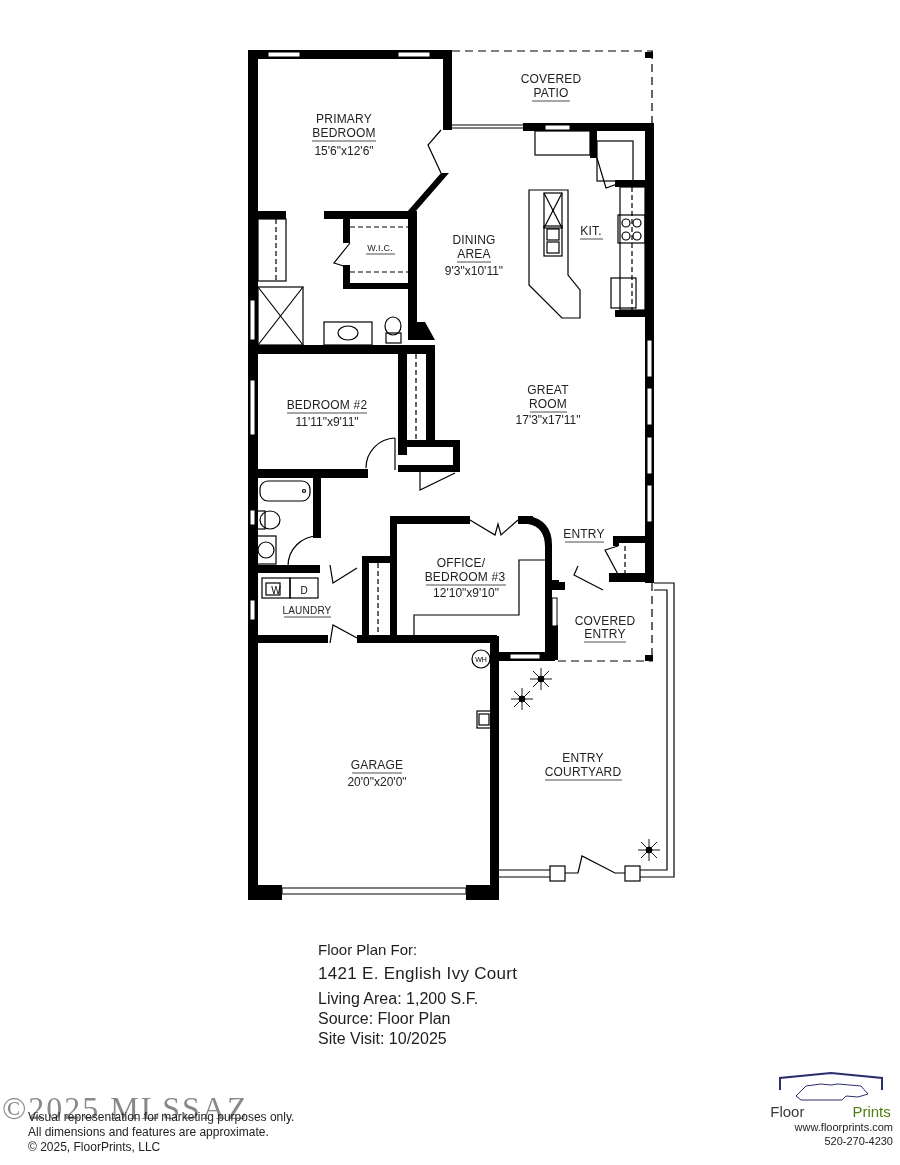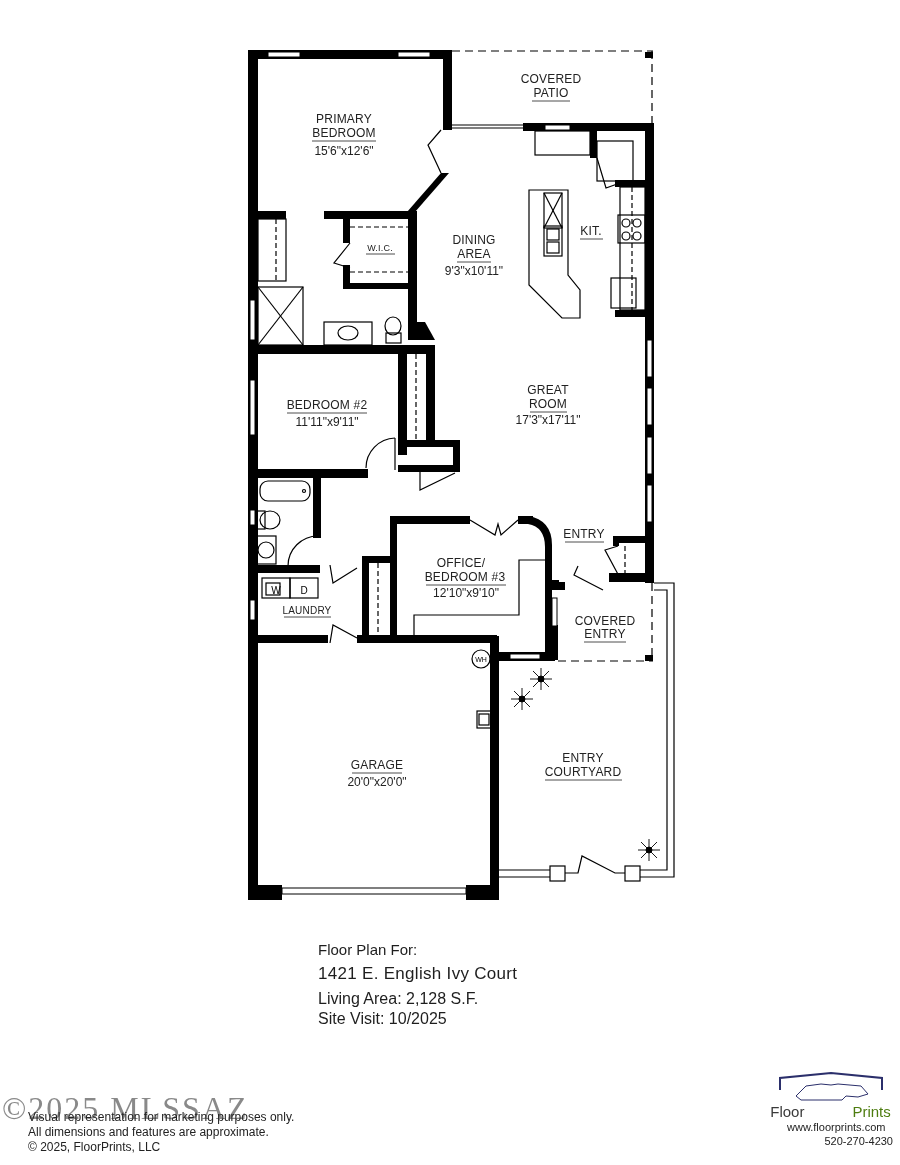--- a/index.html
+++ b/index.html
@@ -10,21 +10,21 @@
   .caption { position:absolute; left:318px; top:940px; color:#1e1e1e; }
   .cap-small { font-size:15px; line-height:19px; }
   .cap-big { font-size:17px; line-height:30px; letter-spacing:0.3px; }
   .cap-med { font-size:16px; line-height:20px; }
   .disclaimer { position:absolute; left:28px; top:1110px; font-size:12px; line-height:15px; color:#222; }
   .watermark { position:absolute; left:2px; top:1090px; font-size:32px; color:rgba(40,40,40,0.55); letter-spacing:2px; font-family:Liberation Serif, serif; white-space:nowrap; }
   .logo { position:absolute; left:768px; top:1072px; width:125px; text-align:center; }
   .logo-name { font-size:15px; line-height:16px; margin-top:-2px; }
   .logo-name .floor { color:#3a3a3a; }
   .logo-name .prints { color:#4d7c0f;margin-left:48px; }
-  .logo-url { font-size:11px; line-height:14px; color:#222; text-align:left; margin-left:19px;}
+  .logo-url { font-size:11px; line-height:14px; color:#222; text-align:right; margin-left:10px;}
   .logo-phone { font-size:11px; line-height:14px; color:#222; text-align:right; margin-left:3px;}
 </style>
 </head>
 <body>
 
 <svg id="plan" width="900" height="930" viewBox="0 0 900 930" xmlns="http://www.w3.org/2000/svg">
   <g fill="#000" stroke="none">
 
     <rect x="248" y="50" width="10" height="850"></rect>
 
@@ -303,21 +303,22 @@
   <g>
     <text class="room-label" x="583" y="762">ENTRY</text>
     <text class="room-label" x="583" y="776">COURTYARD</text>
     <line x1="545" y1="780" x2="622" y2="780" stroke="#222" stroke-width="0.8"></line>
   </g>
 </svg>
 
 <div class="caption">
   <div class="cap-small">Floor Plan For:</div>
   <div class="cap-big">1421 E. English Ivy Court</div>
-  <div class="cap-med">Living Area:  2,128 S.F.</div>
+  <div class="cap-med">Living Area:  1,200 S.F.</div>
+  <div class="cap-med">Source:  Floor Plan</div>
   <div class="cap-med">Site Visit:  10/2025</div>
 </div>
 
 <div class="disclaimer">
   <div>Visual representation for marketing purposes only.</div>
   <div>All dimensions and features are approximate.</div>
   <div>© 2025, FloorPrints, LLC</div>
 </div>
 
 <div class="watermark">©2025 MLSSAZ</div>

